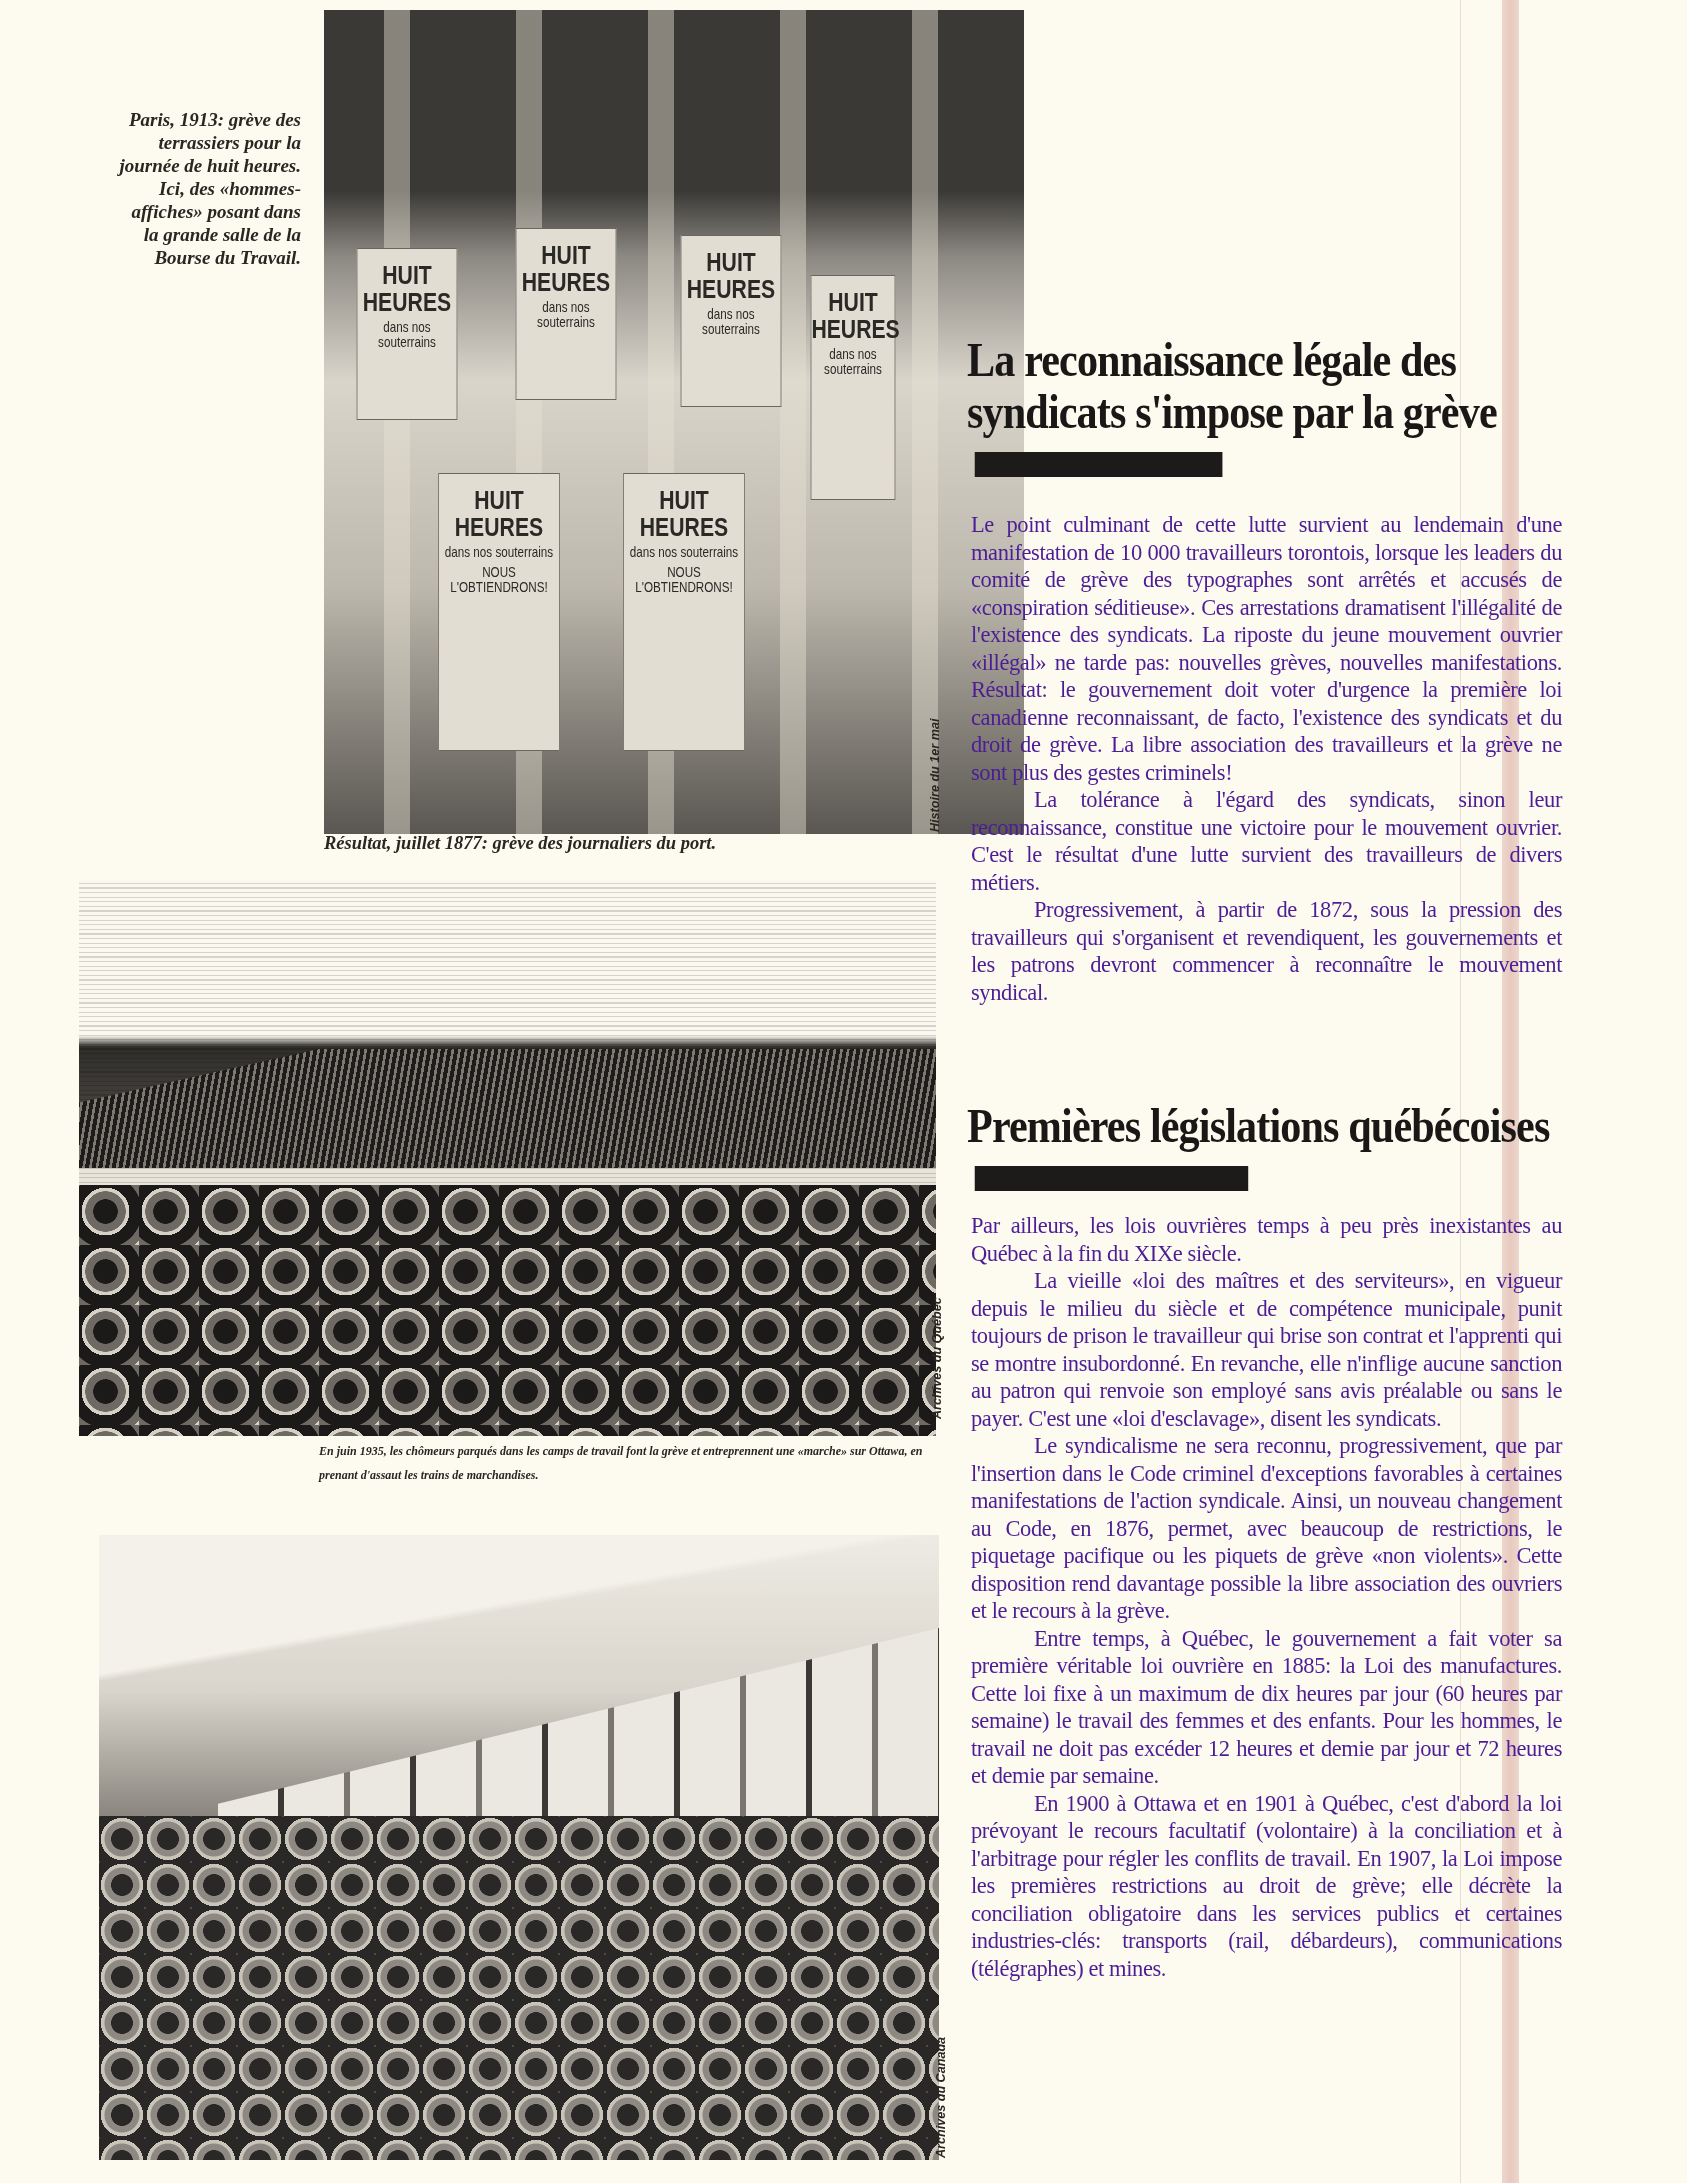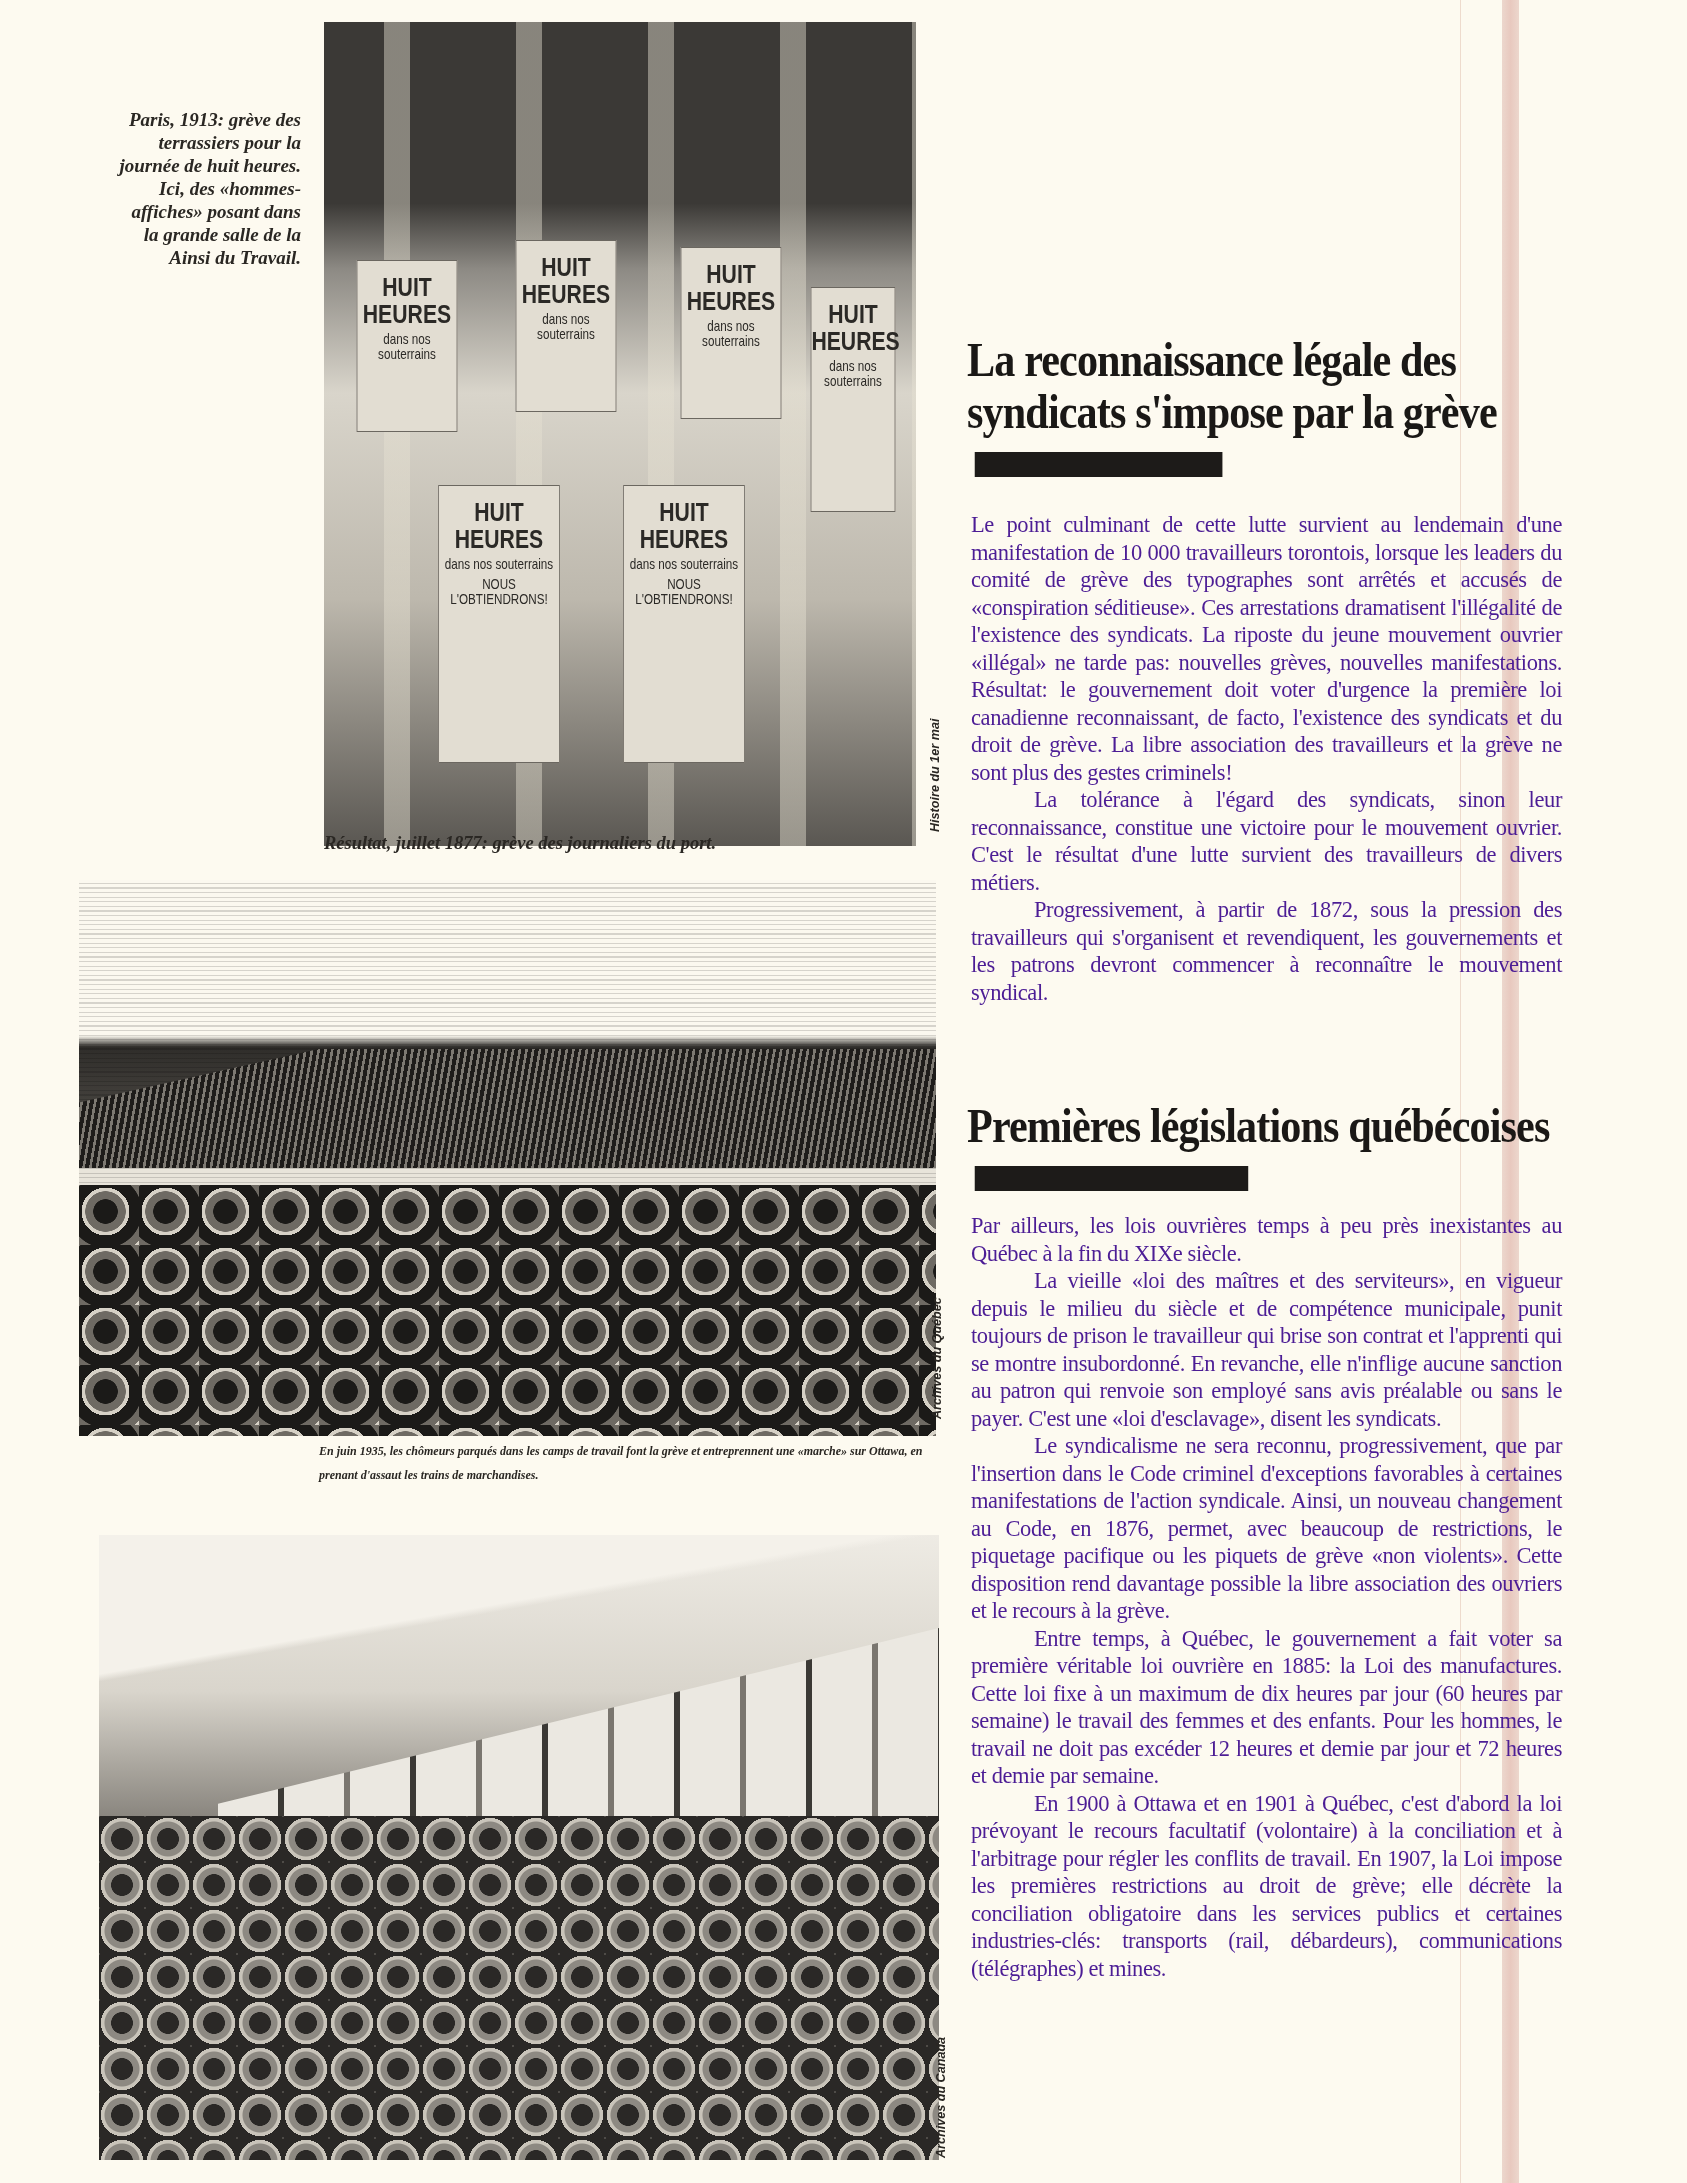--- a/index.html
+++ b/index.html
@@ -16,21 +16,21 @@
     background: linear-gradient(90deg, rgba(205,150,140,0.35), rgba(215,160,150,0.55), rgba(205,150,140,0.35));
   }
   .stain-thin {
     position: absolute; left: 1460px; top: 0; width: 1.3px; height: 2183px;
     background: rgba(210,160,140,0.35);
   }
 
   
   .photo { position: absolute; overflow: hidden; }
   .photo-top {
-    left: 324px; top: 22px; width: 592px; height: 824px;
+    left: 324px; top: 10px; width: 700px; height: 824px;
     background:
       repeating-linear-gradient(90deg, rgba(255,255,255,0.0) 0 60px, rgba(230,225,210,0.45) 60px 86px, rgba(0,0,0,0) 86px 132px),
       linear-gradient(180deg, #3b3936 0%, #3b3936 22%, #8d8a84 30%, #d9d5cb 45%, #bdb8ad 70%, #5a5752 100%);
   }
   .photo-top .sign {
     position: absolute; background: #e2ddd2; border: 1.3px solid #6b6760;
     font-family: "Liberation Sans", "DejaVu Sans", sans-serif; font-weight: bold;
     color: #2b2926; text-align: center; font-size: 26.5px; line-height: 1;
     padding-top: 13.2px; transform: scaleX(0.8);
   }
@@ -135,21 +135,21 @@
   .body-text p.indent { text-indent: 63px; }
   .body-1 { top: 511px; }
   .body-2 { top: 1212px; }
 </style>
 </head>
 <body>
 
 <div class="stain-thin"></div>
 <div class="stain"></div>
 
-<div class="caption cap-paris">Paris, 1913: grève des terrassiers pour la journée de huit heures. Ici, des «hommes-affiches» posant dans la grande salle de la Ainsi du Travail.</div>
+<div class="caption cap-paris">Paris, 1913: grève des terrassiers pour la journée de huit heures. Ici, des «hommes-affiches» posant dans la grande salle de la Bourse du Travail.</div>
 
 <div class="photo photo-top">
   <div class="sign" style="left:20px;top:238px;width:126px;height:172px;"><span>HUIT HEURES</span><small>dans nos souterrains</small></div>
   <div class="sign" style="left:179px;top:218px;width:126px;height:172px;"><span>HUIT HEURES</span><small>dans nos souterrains</small></div>
   <div class="sign" style="left:344px;top:225px;width:126px;height:172px;"><span>HUIT HEURES</span><small>dans nos souterrains</small></div>
   <div class="sign" style="left:99px;top:463px;width:152px;height:278px;"><span>HUIT HEURES</span><small>dans nos souterrains</small><small>NOUS L'OBTIENDRONS!</small></div>
   <div class="sign" style="left:284px;top:463px;width:152px;height:278px;"><span>HUIT HEURES</span><small>dans nos souterrains</small><small>NOUS L'OBTIENDRONS!</small></div>
   <div class="sign" style="left:476px;top:265px;width:106px;height:225px;"><span>HUIT HEURES</span><small>dans nos souterrains</small></div>
 </div>
 <div class="credit credit-1">Histoire du 1er mai</div>

